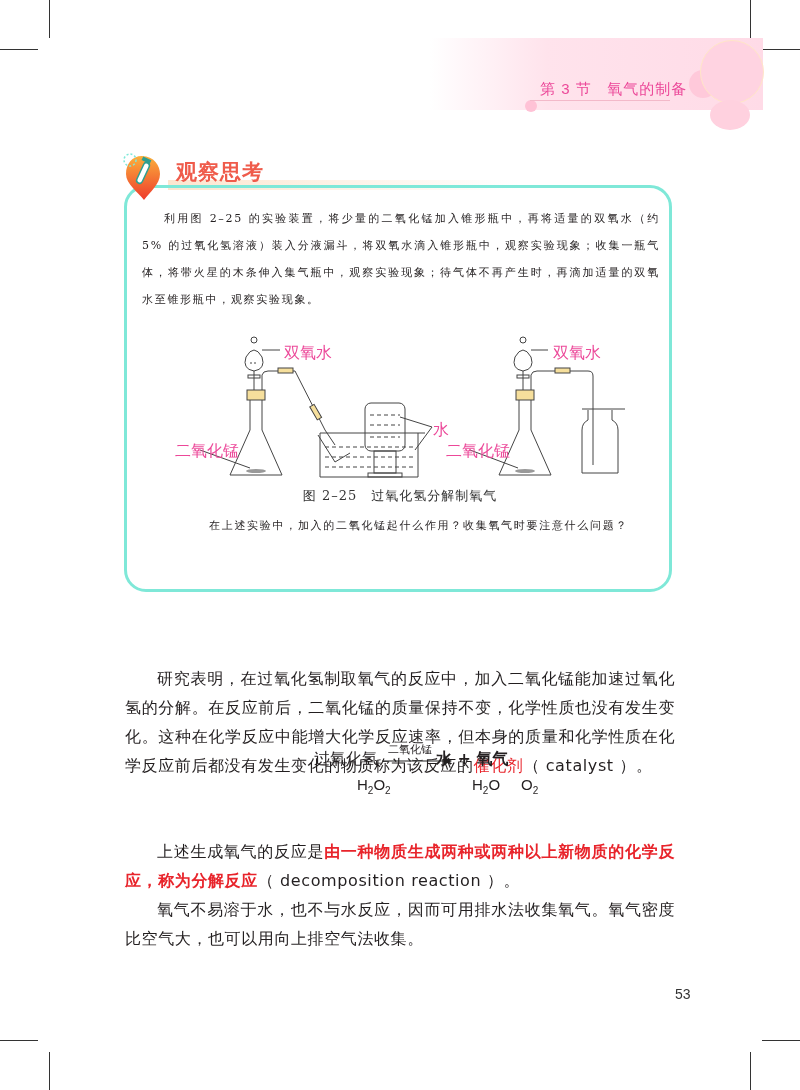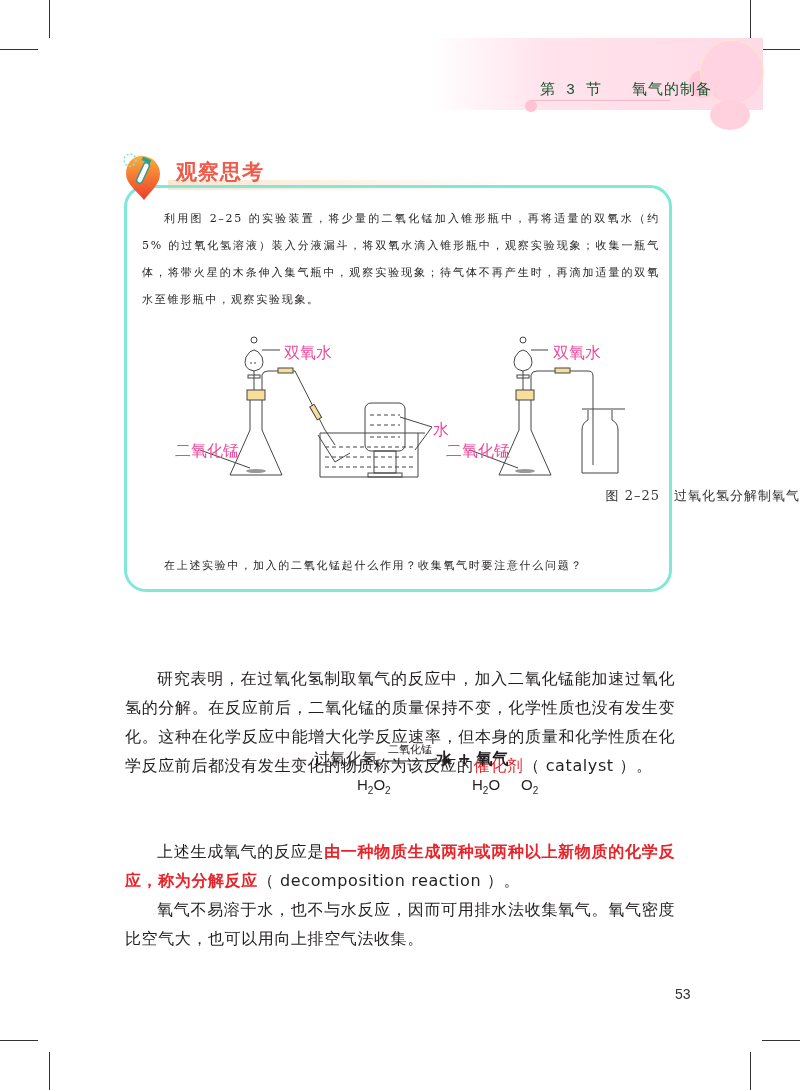--- a/index.html
+++ b/index.html
@@ -1,35 +1,35 @@
 <!DOCTYPE html>
 <html><head>
 <meta charset="utf-8">
 <style>
   html, body { margin:0; padding:0; }
   body { width:800px; height:1090px; position:relative; background:#ffffff; overflow:hidden;
          font-family:"DejaVu Serif","Liberation Serif",serif; color:#231f20; }
   .crop { position:absolute; background:#333; }
   .header-band { position:absolute; left:430px; top:38px; width:333px; height:72px;
     background:linear-gradient(90deg, rgba(255,230,238,0) 0%, #ffe3ec 35%, #ffdbe7 100%); }
-  .header-title { position:absolute; left:540px; top:80px; font-family:Liberation Mono, monospace;
-    font-size:15px; color:#14532d; letter-spacing:1px; }
+  .header-title { position:absolute; left:540px; top:80px; font-family:Liberation Sans, sans-serif;
+    font-size:15px; color:#ec4899; letter-spacing:1px; }
   .header-underline { position:absolute; left:530px; top:100px; width:140px; height:1px; background:#f3b9c9; }
   .circle { position:absolute; border-radius:50%; }
   .box { position:absolute; left:124px; top:185px; width:548px; height:407px;
     border:3px solid #7fe8d8; border-radius:22px; box-sizing:border-box; }
   .box-title-wrap { position:absolute; left:120px; top:152px; }
   .box-title { position:absolute; left:176px; top:158px; font-family:"DejaVu Sans","Liberation Sans",sans-serif;
     font-size:21px; font-weight:bold; color:#ef5b4b; letter-spacing:1px; }
   .title-band { position:absolute; left:168px; top:180px; width:500px; height:10px;
     background:linear-gradient(90deg,#fde6cf 0%, rgba(253,230,207,0) 70%); }
   .box-text { position:absolute; left:142px; top:205px; width:518px; font-size:11px; line-height:27px;
     letter-spacing:1.7px; text-align:justify; }
   .indent { text-indent:2em; }
-  .fig-caption { position:absolute; left:0; width:800px; top:487px; text-align:right;
+  .fig-caption { position:absolute; left:0; width:800px; top:487px; text-align:center;
     font-size:13px; color:#333; letter-spacing:1px; }
   .fig-caption span { margin-left:14px; }
   .label { position:absolute; font-size:16px; color:#ec4899; font-family:"DejaVu Sans","Liberation Sans",sans-serif; }
   .body-text { position:absolute; left:125px; width:550px; font-size:16px; line-height:29px;
     letter-spacing:0.6px; text-align:justify; font-family:"DejaVu Sans","Liberation Sans",sans-serif;margin-top:37px; }
   .red { color:#e8242b; font-weight:bold; }
   .red-n { color:#e8242b; }
   .eq { position:absolute; font-size:16px; font-family:"DejaVu Sans","Liberation Sans",sans-serif;text-align:right; }
   .formula { position:absolute; font-family:Liberation Sans, sans-serif; font-size:15px;margin-left:24px; }
   .page-num { position:absolute; left:675px; top:986px; font-family:Liberation Sans, sans-serif;
@@ -126,21 +126,21 @@
 </svg>
 <div class="label" style="left:284px;top:343px;">双氧水</div>
 <div class="label" style="left:175px;top:441px;">二氧化锰</div>
 <div class="label" style="left:433px;top:420px;">水</div>
 <div class="label" style="left:553px;top:343px;">双氧水</div>
 <div class="label" style="left:446px;top:441px;">二氧化锰</div>
 <div class="fig-caption">
   <span style="margin:0">图 2–25</span><span>过氧化氢分解制氧气</span>
 </div>
 
-<div class="box-text indent" style="top:552px;">在上述实验中，加入的二氧化锰起什么作用？收集氧气时要注意什么问题？</div>
+<div class="box-text indent" style="top:512px;margin-left:45px;">在上述实验中，加入的二氧化锰起什么作用？收集氧气时要注意什么问题？</div>
 
 <div class="body-text indent" style="top:627px;">
   <span>研究表明，在过氧化氢制取氧气的反应中，加入二氧化锰能加速过氧化氢的分解。在反应前后，二氧化锰的质量保持不变，化学性质也没有发生变化。这种在化学反应中能增大化学反应速率，但本身的质量和化学性质在化学反应前后都没有发生变化的物质称为该反应的</span><span class="red-n">催化剂</span><span>（ catalyst ）。</span>
 </div>
 
 <div class="eq" style="left:314px;top:749px;">过氧化氢</div>
 <div class="eq" style="left:388px;top:742px;font-size:11px;">二氧化锰</div>
 <svg style="position:absolute;left:382px;top:757px;" width="70" height="8">
     <line x1="0" y1="4" x2="62" y2="4" stroke="#222" stroke-width="1.2"></line>
     <polygon points="62,0 70,4 62,8" fill="#222"></polygon>

